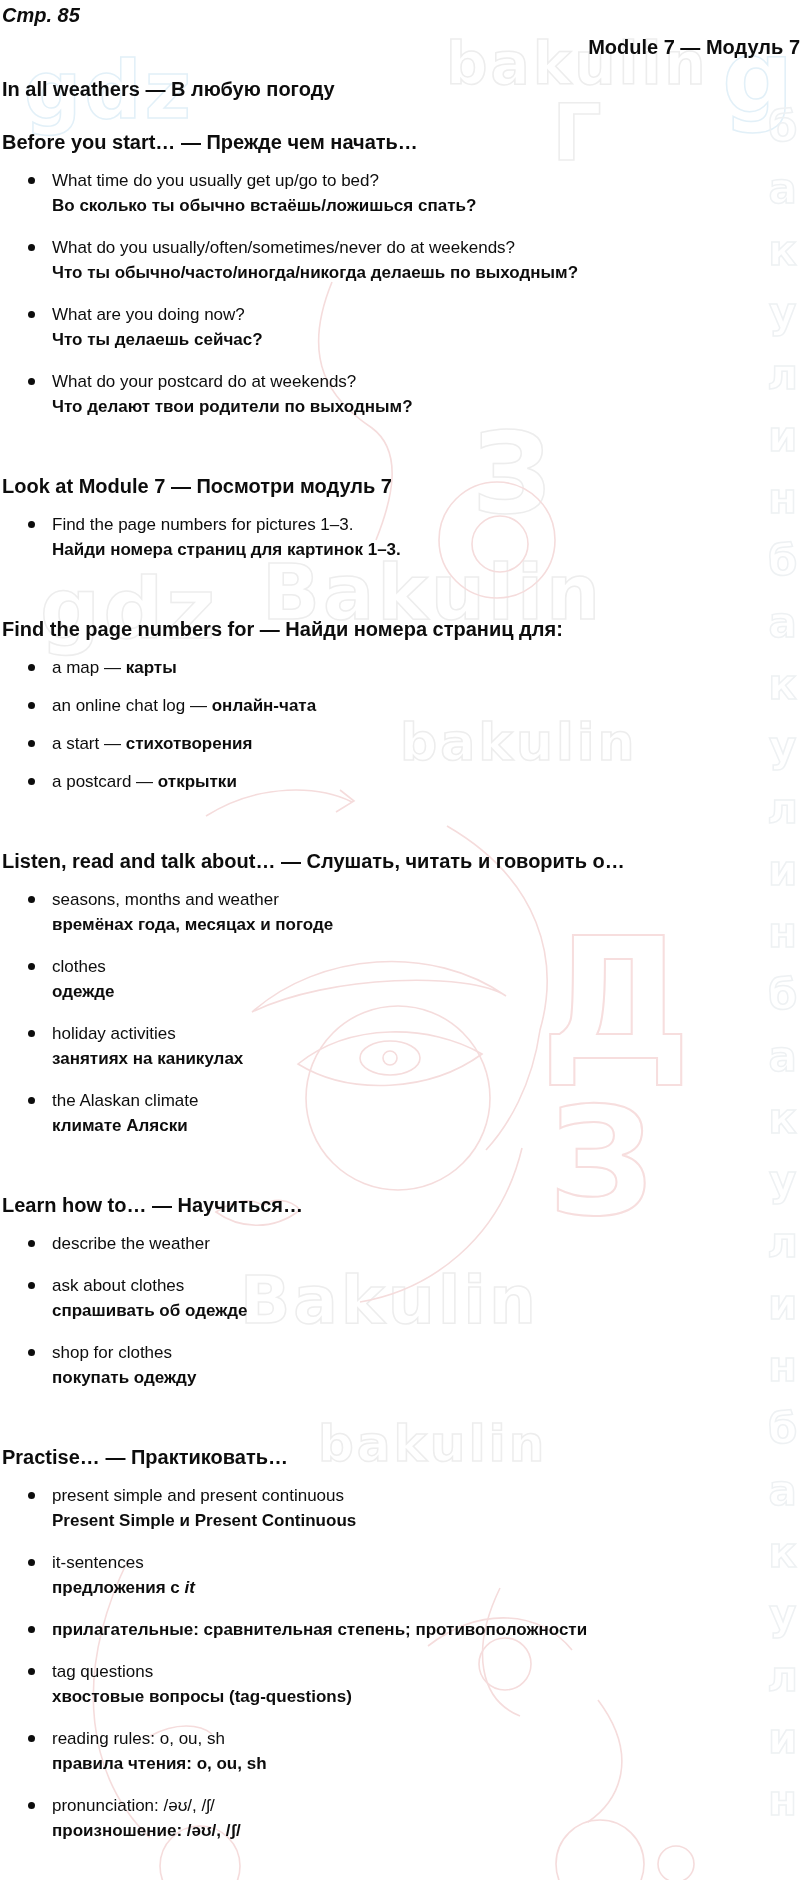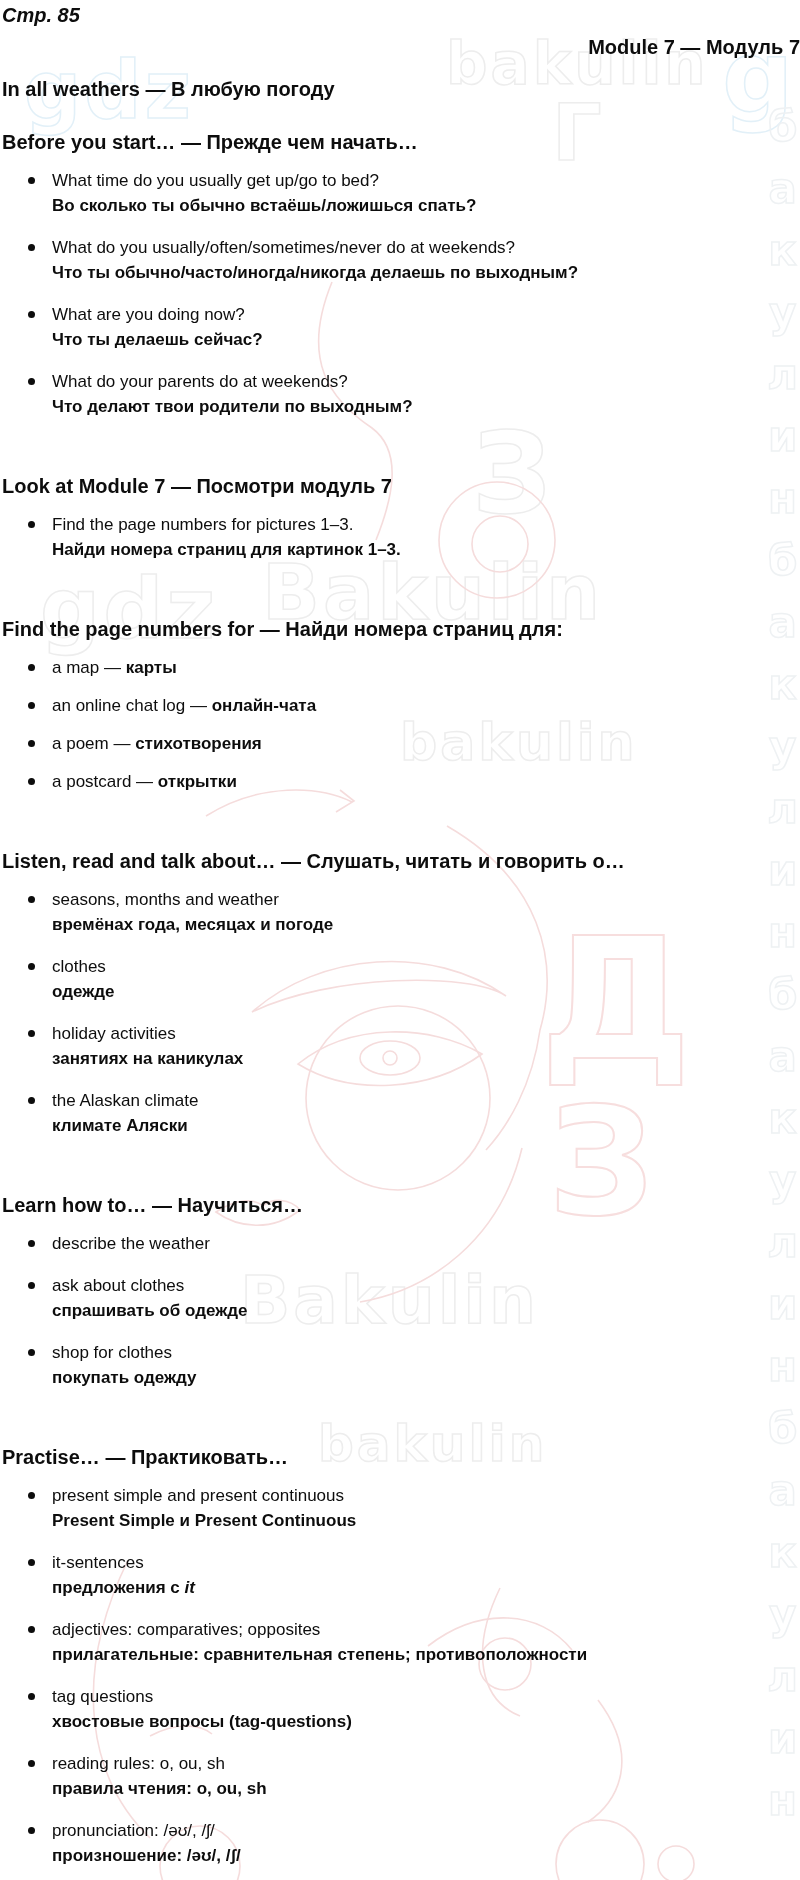--- a/index.html
+++ b/index.html
@@ -153,21 +153,21 @@
       <div class="en">What do you usually/often/sometimes/never do at weekends?</div>
       <div class="ru">Что ты обычно/часто/иногда/никогда делаешь по выходным?</div>
     </div>
     <div class="item">
       <span class="dot"></span>
       <div class="en">What are you doing now?</div>
       <div class="ru">Что ты делаешь сейчас?</div>
     </div>
     <div class="item">
       <span class="dot"></span>
-      <div class="en">What do your parents do at weekends?</div>
+      <div class="en">What do your postcard do at weekends?</div>
       <div class="ru">Что делают твои родители по выходным?</div>
     </div>
   </section>
 
   
   <section>
     <div class="hline sec-head">Look at Module 7 — Посмотри модуль 7</div>
     <div class="item">
       <span class="dot"></span>
       <div class="en">Find the page numbers for pictures 1–3.</div>
@@ -181,21 +181,21 @@
     <div class="item inline">
       <span class="dot"></span>
       <span class="en">a map</span><span class="dash"> — </span><span class="ru">карты</span>
     </div>
     <div class="item inline">
       <span class="dot"></span>
       <span class="en">an online chat log</span><span class="dash"> — </span><span class="ru">онлайн-чата</span>
     </div>
     <div class="item inline">
       <span class="dot"></span>
-      <span class="en">a poem</span><span class="dash"> — </span><span class="ru">стихотворения</span>
+      <span class="en">a start</span><span class="dash"> — </span><span class="ru">стихотворения</span>
     </div>
     <div class="item inline">
       <span class="dot"></span>
       <span class="en">a postcard</span><span class="dash"> — </span><span class="ru">открытки</span>
     </div>
   </section>
 
   
   <section>
     <div class="hline sec-head">Listen, read and talk about… — Слушать, читать и говорить о…</div>
@@ -248,21 +248,20 @@
       <div class="en">present simple and present continuous</div>
       <div class="ru">Present Simple и Present Continuous</div>
     </div>
     <div class="item">
       <span class="dot"></span>
       <div class="en">it-sentences</div>
       <div class="ru"><span>предложения с </span><i>it</i></div>
     </div>
     <div class="item">
       <span class="dot"></span>
-      <div class="en">adjectives: comparatives; opposites</div>
       <div class="ru">прилагательные: сравнительная степень; противоположности</div>
     </div>
     <div class="item">
       <span class="dot"></span>
       <div class="en">tag questions</div>
       <div class="ru">хвостовые вопросы (tag-questions)</div>
     </div>
     <div class="item">
       <span class="dot"></span>
       <div class="en">reading rules: o, ou, sh</div>

